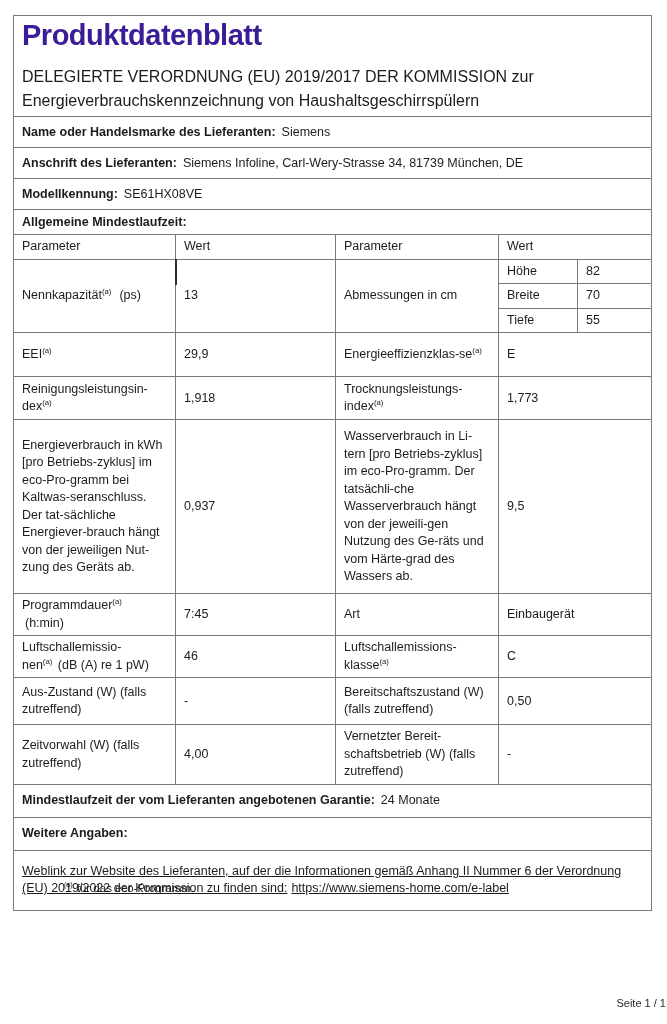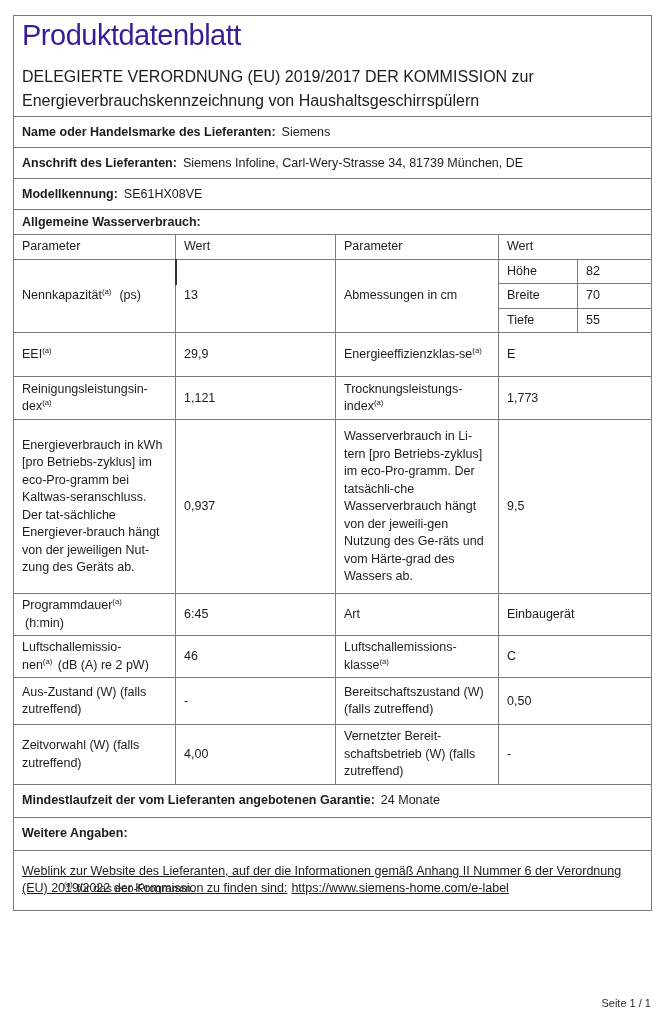--- a/index.html
+++ b/index.html
@@ -12,41 +12,41 @@
   table.doc {
     position:absolute; left:13px; top:15px; width:638px;
     border-collapse:collapse; table-layout:fixed; font-size:12.5px;
   }
   .doc td, .doc th {
     border:1px solid #7a7a7a; padding:3px 8px; vertical-align:middle;
     font-weight:normal; text-align:left; line-height:1.4; overflow:hidden;
   }
   .title-cell { padding:7px 12px 10px 12px; vertical-align:top; }
   h1.doc-title {
-    margin:0 0 13px 0; font-size:29px; line-height:1.15; font-weight:normal;
+    margin:0 0 13px 0; font-size:29px; line-height:1.15; font-weight:bold;
     color:#3a1d96; letter-spacing:-0.5px;
   }
   p.doc-subtitle { margin:0; font-size:16px; line-height:1.5; max-width:610px; }
   .info-cell b { font-weight:bold; }
   .info-cell .val { margin-left:6px;text-align:center; }
   .c { text-align:center; }
   .just { text-align:justify; text-align-last:left; }
   .parcell { line-height:1.45; }
   sup { font-size:62%; line-height:0; vertical-align:super; }
   .unit { margin-left:8px;margin-top:10px; }
   .unit2 { margin-left:2px; }
   .indent { padding-left:3px; }
   .weblink-cell { padding:6px 8px; line-height:1.55;text-decoration:underline; }
   .url { margin-left:4px; }
   .footnote {
     position:absolute; left:17px; top:882px; font-size:11.5px; color:#1c1c1c;margin-left:47px;
   }
   .footnote sup { margin-right:4px; }
   .pagenum {
-    position:absolute; right:16px; top:997px; font-size:11px; color:#2b2b2b;
+    position:absolute; right:1px; top:997px; font-size:11px; color:#2b2b2b;
   }
   .artifact {
     position:absolute; left:175px; top:259px; width:2px; height:26px;
     background:#2f2f2f;
   }
 </style>
 </head>
 <body>
 
 <div class="page">
@@ -78,21 +78,21 @@
         <b>Anschrift des Lieferanten:</b><span class="val">Siemens Infoline, Carl-Wery-Strasse 34, 81739 München, DE</span>
       </td>
     </tr>
     <tr style="height:31px">
       <td colspan="5" class="info-cell">
         <b>Modellkennung:</b><span class="val">SE61HX08VE</span>
       </td>
     </tr>
     <tr style="height:25px">
       <td colspan="5" class="info-cell">
-        <b>Allgemeine Wasserverbrauch:</b>
+        <b>Allgemeine Mindestlaufzeit:</b>
       </td>
     </tr>
 
     <tr style="height:22px">
       <th>Parameter</th>
       <th class="c">Wert</th>
       <th>Parameter</th>
       <th class="c" colspan="2">Wert</th>
     </tr>
 
@@ -122,48 +122,48 @@
       <td class="parcell">
         <span>Energieeffizienzklas-se</span><sup>(a)</sup>
       </td>
       <td class="c" colspan="2">E</td>
     </tr>
 
     <tr style="height:43px">
       <td class="parcell">
         <span>Reinigungsleistungsin-dex</span><sup>(a)</sup>
       </td>
-      <td class="c">1,121</td>
+      <td class="c">1,918</td>
       <td class="parcell">
         <span>Trocknungsleistungs-index</span><sup>(a)</sup>
       </td>
       <td class="c" colspan="2">1,773</td>
     </tr>
 
     <tr style="height:174px">
       <td class="parcell just">Energieverbrauch in kWh [pro Betriebs-zyklus] im eco-Pro-gramm bei Kaltwas-seranschluss. Der tat-sächliche Energiever-brauch hängt von der jeweiligen Nut-zung des Geräts ab.</td>
       <td class="c">0,937</td>
       <td class="parcell just">Wasserverbrauch in Li-tern [pro Betriebs-zyklus] im eco-Pro-gramm. Der tatsächli-che Wasserverbrauch hängt von der jeweili-gen Nutzung des Ge-räts und vom Härte-grad des Wassers ab.</td>
       <td class="c" colspan="2">9,5</td>
     </tr>
 
     <tr style="height:42px">
       <td class="parcell">
         <span>Programmdauer</span><sup>(a)</sup><br>
         <span class="indent">(h:min)</span>
       </td>
-      <td class="c">6:45</td>
+      <td class="c">7:45</td>
       <td class="parcell">Art</td>
       <td class="c" colspan="2">Einbaugerät</td>
     </tr>
 
     <tr style="height:41px">
       <td class="parcell">
         <span>Luftschallemissio-</span><br>
-        <span>nen</span><sup>(a)</sup><span class="unit2"> (dB (A) re 2 pW)</span>
+        <span>nen</span><sup>(a)</sup><span class="unit2"> (dB (A) re 1 pW)</span>
       </td>
       <td class="c">46</td>
       <td class="parcell">
         <span>Luftschallemissions-klasse</span><sup>(a)</sup>
       </td>
       <td class="c" colspan="2">C</td>
     </tr>
 
     <tr style="height:47px">
       <td class="parcell just">Aus-Zustand (W) (falls zutreffend)</td>

